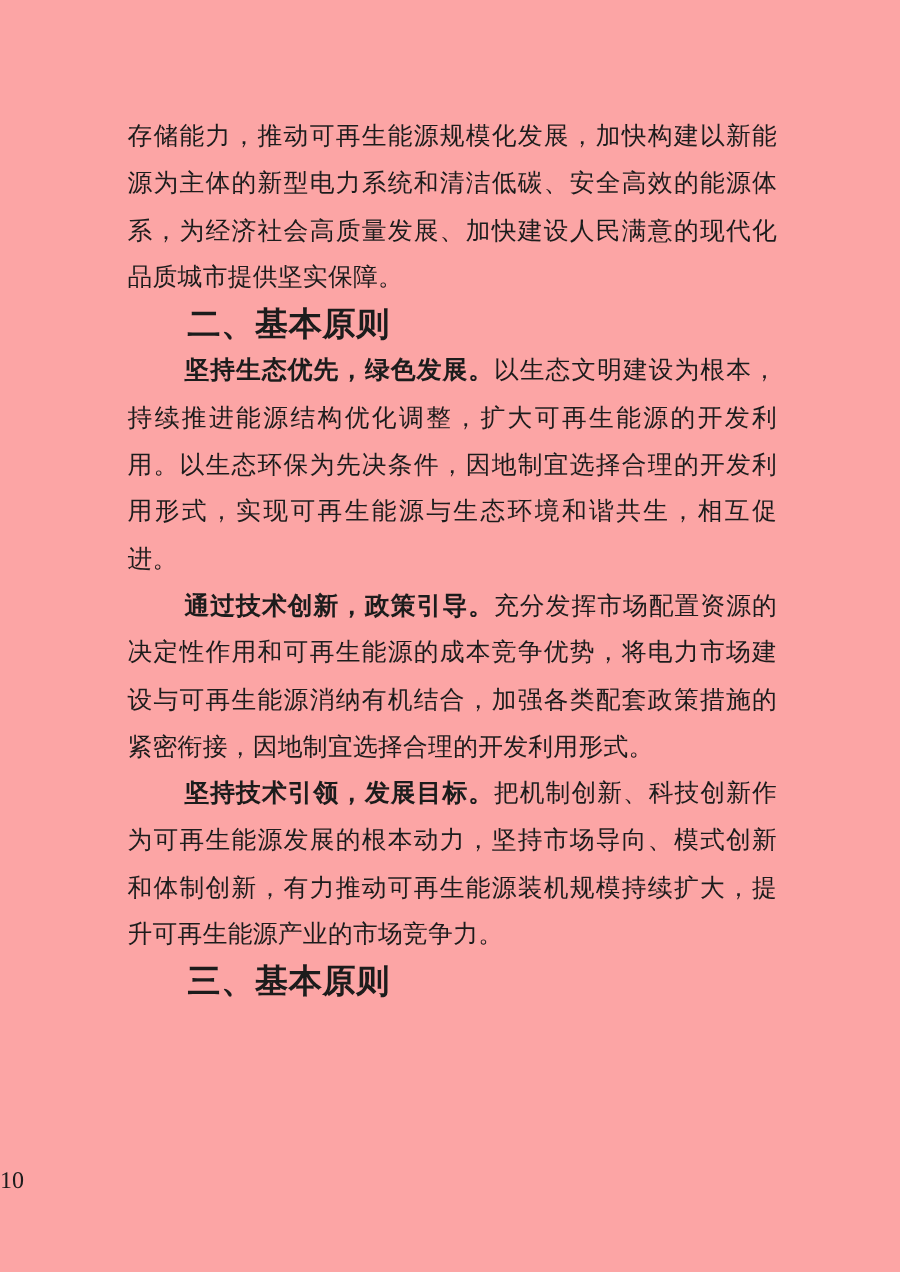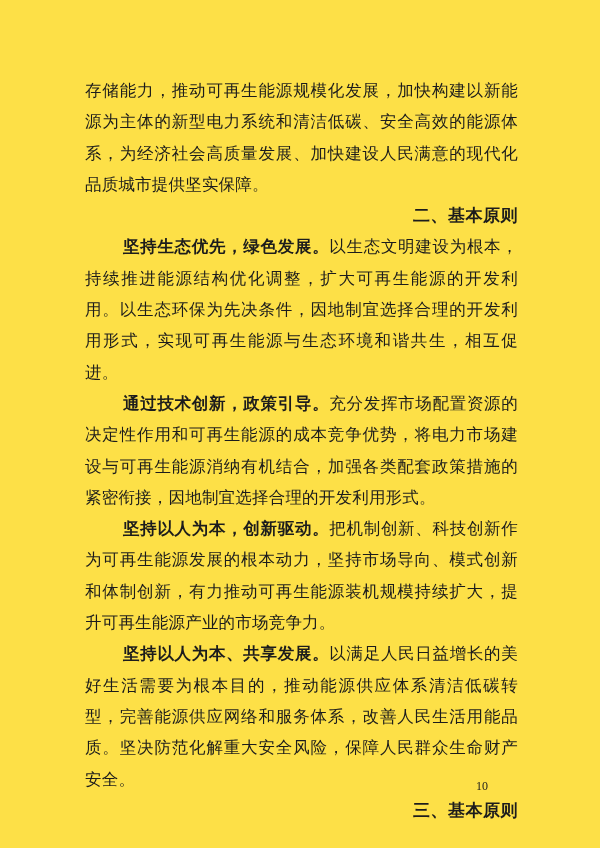--- a/index.html
+++ b/index.html
@@ -4,21 +4,21 @@
 <style>
   html, body {
     margin: 0;
     padding: 0;
     background: #ffffff;
   }
   .page {
     position: relative;
     width: 600px;
     height: 848px;
-    background: #fde047;
+    background: #fca5a5;
     overflow: hidden;
     font-family: "Liberation Serif", serif;
     color: #1c1c1c;
   }
   .content {
     position: absolute;
     top: 75px;
     left: 85px;
     width: 433px;
   }
@@ -31,55 +31,53 @@
     letter-spacing: 0.2px;
   }
   p.body.noindent {
     text-indent: 0;
   }
   .lead {
     font-weight: bold;
   }
   h2.heading {
     margin: 0;
-    font-size: 17px;
+    font-size: 22px;
     line-height: 31.3px;
     font-weight: bold;
     font-family: "Liberation Sans", sans-serif;
     text-indent: 40px;
     letter-spacing: 0.5px;
-    text-align: right;
   }
   .page-number {
     position: absolute;
     top: 779px;
     left: 0;
     width: 488px;
-    text-align: right;
-    font-size: 12px;
+    text-align: left;
+    font-size: 16px;
     color: #1c1c1c;
     font-family: "Liberation Serif", serif;
   }
 </style>
 </head>
 <body>
 
 <div class="page">
   <div class="content">
 
     <p class="body noindent">存储能力，推动可再生能源规模化发展，加快构建以新能源为主体的新型电力系统和清洁低碳、安全高效的能源体系，为经济社会高质量发展、加快建设人民满意的现代化品质城市提供坚实保障。</p>
 
     <h2 class="heading">二、基本原则</h2>
 
     <p class="body"><span class="lead">坚持生态优先，绿色发展。</span><span>以生态文明建设为根本，持续推进能源结构优化调整，扩大可再生能源的开发利用。以生态环保为先决条件，因地制宜选择合理的开发利用形式，实现可再生能源与生态环境和谐共生，相互促进。</span></p>
 
     <p class="body"><span class="lead">通过技术创新，政策引导。</span><span>充分发挥市场配置资源的决定性作用和可再生能源的成本竞争优势，将电力市场建设与可再生能源消纳有机结合，加强各类配套政策措施的紧密衔接，因地制宜选择合理的开发利用形式。</span></p>
 
-    <p class="body"><span class="lead">坚持以人为本，创新驱动。</span><span>把机制创新、科技创新作为可再生能源发展的根本动力，坚持市场导向、模式创新和体制创新，有力推动可再生能源装机规模持续扩大，提升可再生能源产业的市场竞争力。</span></p>
+    <p class="body"><span class="lead">坚持技术引领，发展目标。</span><span>把机制创新、科技创新作为可再生能源发展的根本动力，坚持市场导向、模式创新和体制创新，有力推动可再生能源装机规模持续扩大，提升可再生能源产业的市场竞争力。</span></p>
 
-    <p class="body"><span class="lead">坚持以人为本、共享发展。</span><span>以满足人民日益增长的美好生活需要为根本目的，推动能源供应体系清洁低碳转型，完善能源供应网络和服务体系，改善人民生活用能品质。坚决防范化解重大安全风险，保障人民群众生命财产安全。</span></p>
 
     <h2 class="heading">三、基本原则</h2>
 
   </div>
 
   <div class="page-number">10</div>
 </div>
 
 </body></html>

